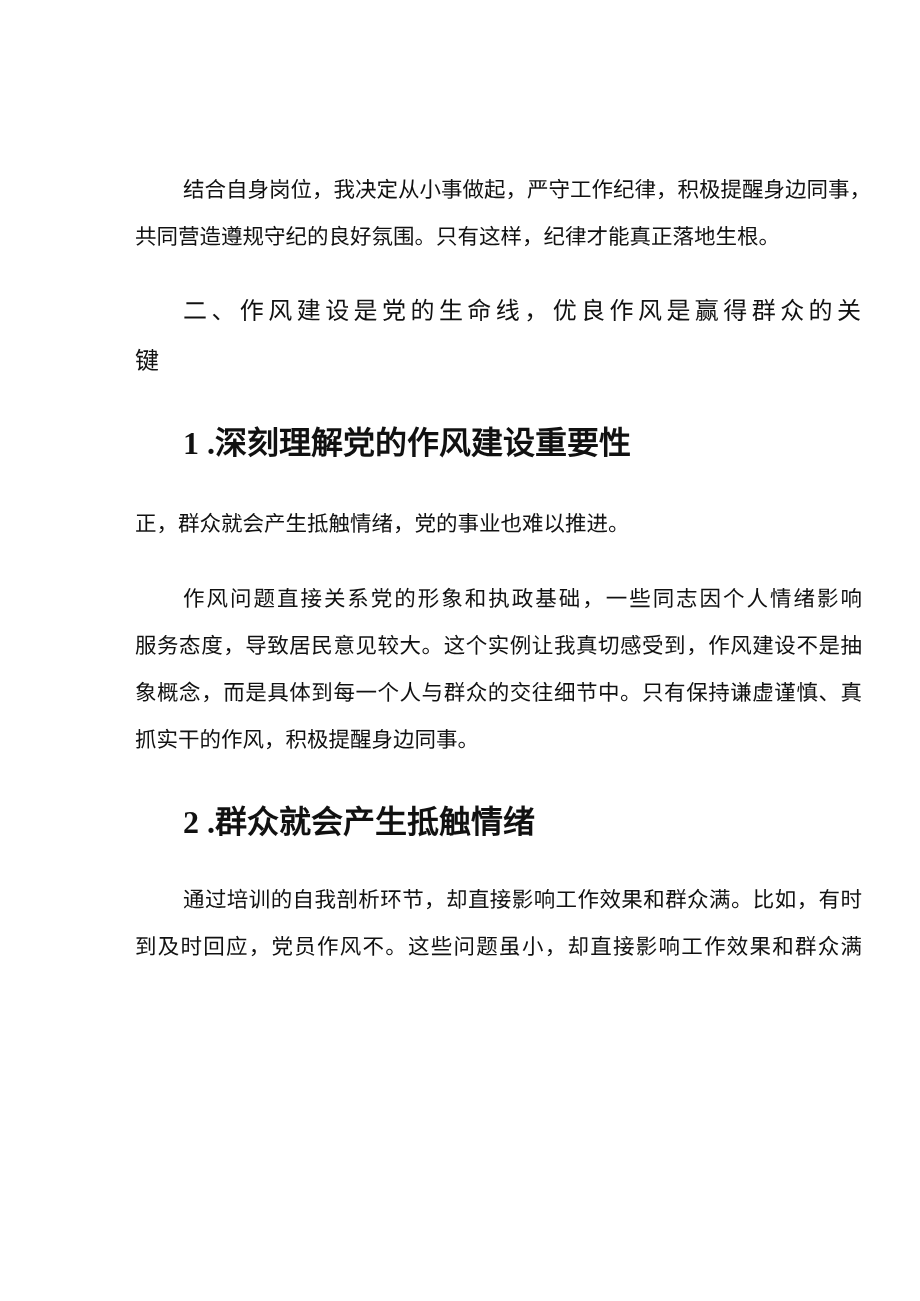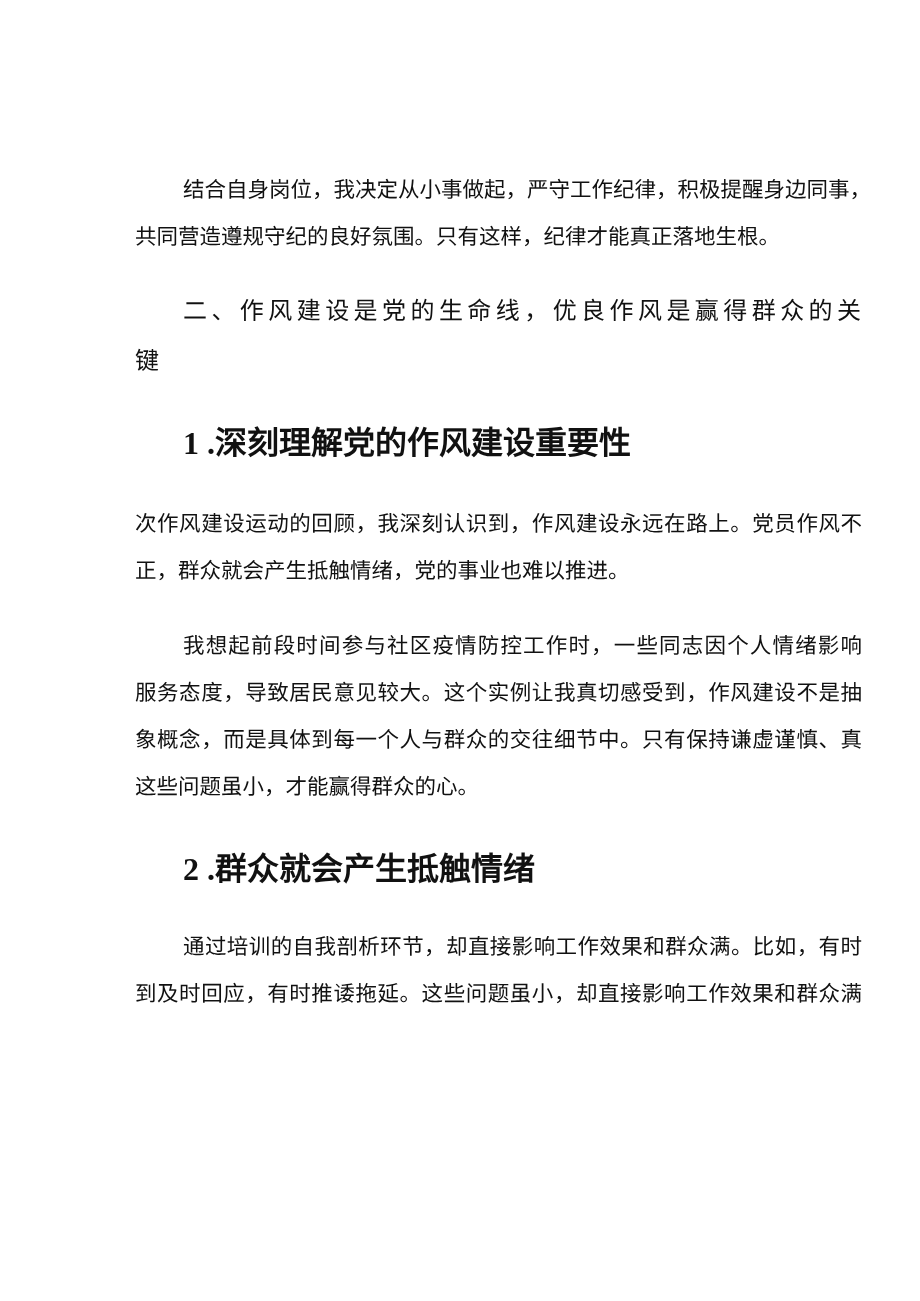--- a/index.html
+++ b/index.html
@@ -69,33 +69,32 @@
   <div class="para section-heading">
       <div class="ln ln-first">二、作风建设是党的生命线，优良作风是赢得群众的关</div>
       <div class="ln ln-last">键</div>
     </div>
 
   <div class="sub sub1">
     <span class="sub-num">1 .</span><span class="sub-title">深刻理解党的作风建设重要性</span>
   </div>
 
   <div class="para p2">
-      <div class="ln">次作风建设运动的回顾，我深刻认识到，作风建设永远在路上。党员作风不</div>
       <div class="ln ln-last">正，群众就会产生抵触情绪，党的事业也难以推进。</div>
     </div>
 
   <div class="para p3">
-      <div class="ln ln-first">我想起前段时间参与社区疫情防控工作时，一些同志因个人情绪影响</div>
+      <div class="ln ln-first">作风问题直接关系党的形象和执政基础，一些同志因个人情绪影响</div>
       <div class="ln">服务态度，导致居民意见较大。这个实例让我真切感受到，作风建设不是抽</div>
       <div class="ln">象概念，而是具体到每一个人与群众的交往细节中。只有保持谦虚谨慎、真</div>
-      <div class="ln ln-last">这些问题虽小，才能赢得群众的心。</div>
+      <div class="ln ln-last">抓实干的作风，积极提醒身边同事。</div>
     </div>
 
   <div class="sub sub2">
     <span class="sub-num">2 .</span><span class="sub-title">群众就会产生抵触情绪</span>
   </div>
 
   <div class="para p4 justify-all">
       <div class="ln ln-first">通过培训的自我剖析环节，却直接影响工作效果和群众满。比如，有时</div>
-      <div class="ln ln-last">到及时回应，有时推诿拖延。这些问题虽小，却直接影响工作效果和群众满</div>
+      <div class="ln ln-last">到及时回应，党员作风不。这些问题虽小，却直接影响工作效果和群众满</div>
     </div>
 
 </div>
 
 </body></html>

